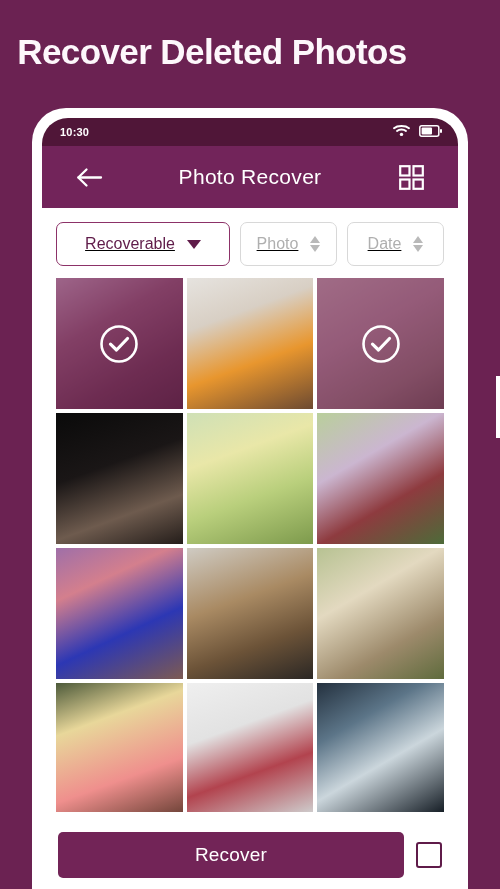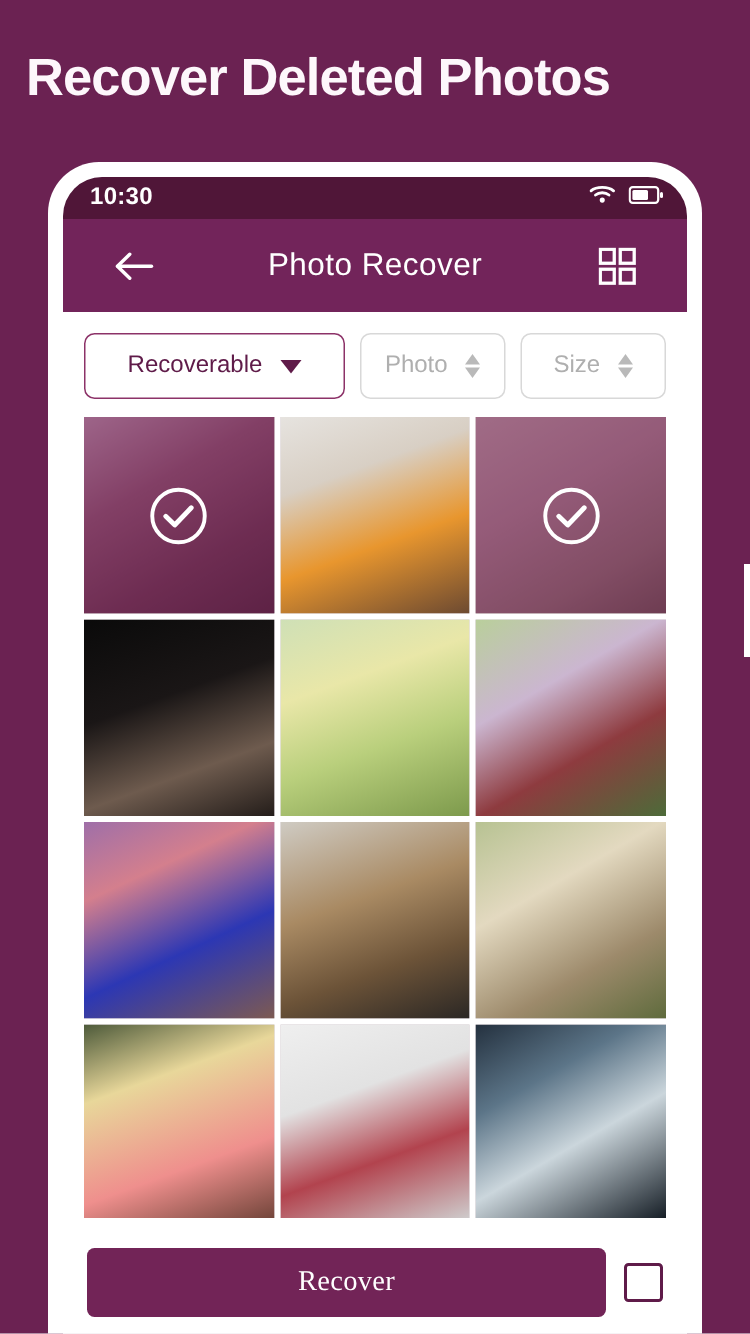--- a/index.html
+++ b/index.html
@@ -54,21 +54,21 @@
   .statusbar {
     height: 28px;
     background: #501638;
     display: flex;
     align-items: center;
     justify-content: space-between;
     padding: 0 16px 0 18px;
     color: #FFFFFF;
     flex: 0 0 auto;
   }
-  .clock { font-size: 16px; font-weight: bold; letter-spacing: 0.2px; }
+  .clock { font-size: 11px; font-weight: bold; letter-spacing: 0.2px; }
   .status-icons { display: flex; align-items: center; gap: 9px; }
 
   
   .appbar {
     height: 62px;
     background: #72245A;
     display: flex;
     align-items: center;
     padding: 0 30px;
     flex: 0 0 auto;
@@ -86,20 +86,21 @@
     flex: 0 0 auto;
   }
 
   
   .filters {
     display: flex;
     gap: 10px;
     padding: 14px 14px 12px 14px;
     background: #FFFFFF;
     flex: 0 0 auto;
+    text-decoration: underline;
   }
   .chip {
     height: 44px;
     border-radius: 7px;
     display: flex;
     align-items: center;
     justify-content: center;
     gap: 12px;
     padding: 0 14px;
     font-size: 16px;
@@ -174,21 +175,21 @@
     padding: 0 16px;
   }
   .recover-btn {
     flex: 1 1 auto;
     height: 46px;
     background: #722457;
     color: #FFFFFF;
     border: none;
     border-radius: 5px;
     font-size: 19px;
-    font-family: Liberation Serif, serif;
+    font-family: Liberation Sans, sans-serif;
     letter-spacing: 0.2px;
   }
   .select-all-box {
     width: 26px; height: 26px;
     border: 2px solid #5F1B49;
     border-radius: 3px;
     background: #FFFFFF;
     flex: 0 0 auto;
   }
 </style>
@@ -252,21 +253,21 @@
 
       <div class="chip muted">
         <span>Photo</span>
         <span class="sort-arrows">
             <i class="up"></i>
             <i class="down"></i>
           </span>
       </div>
 
       <div class="chip muted">
-        <span>Size</span>
+        <span>Date</span>
         <span class="sort-arrows">
             <i class="up"></i>
             <i class="down"></i>
           </span>
       </div>
 
     </div>
 
     <div class="grid" id="photo-grid">
         <div class="cell" title="woman with long wavy brown hair">

